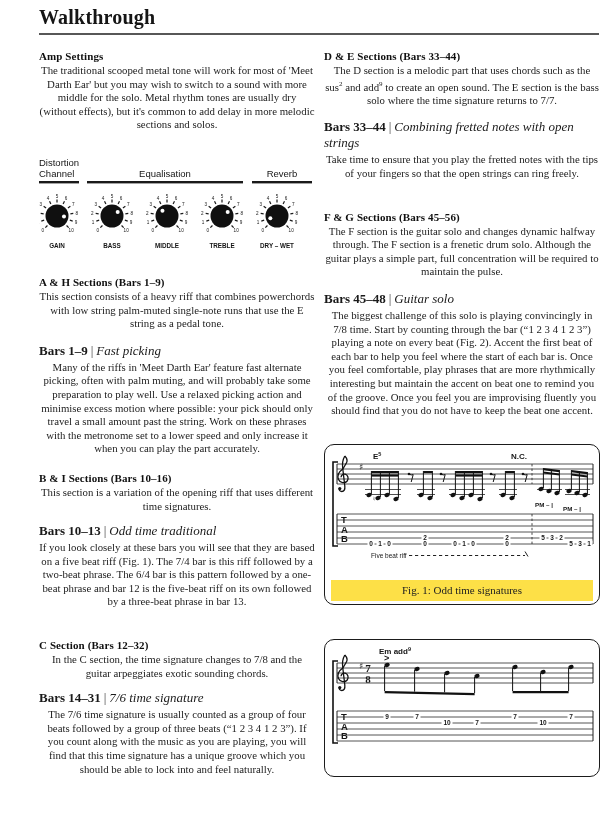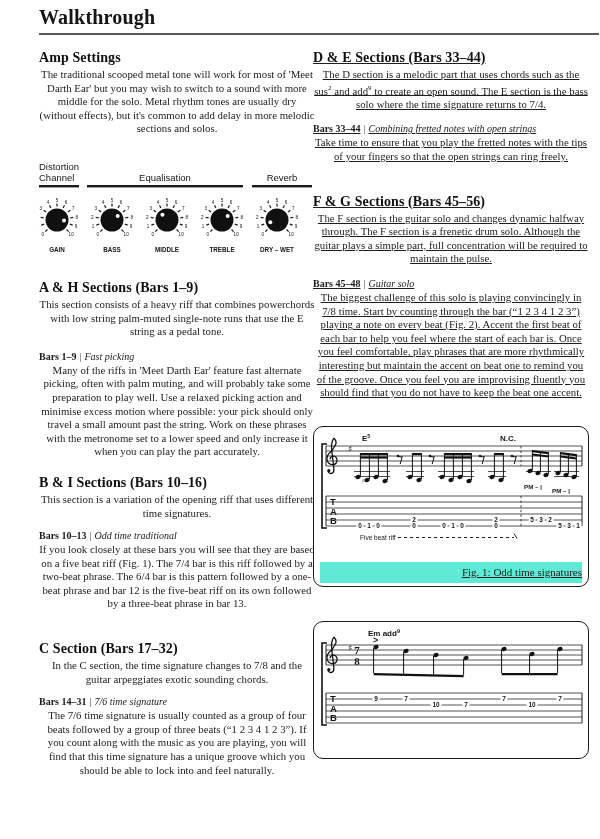--- a/index.html
+++ b/index.html
@@ -2,30 +2,30 @@
 <html><head>
 <meta charset="utf-8">
 <style>
   html,body{margin:0;padding:0;background:#fff;}
   .page{position:relative;width:600px;height:839px;background:#ffffff;
         font-family:"Liberation Serif",serif;color:#1e1e1e;overflow:hidden;margin-left:15px;}
   .title{position:absolute;left:24px;top:6px;font-size:20px;font-weight:600;color:#151515;letter-spacing:.2px;}
   .rule{position:absolute;left:24px;top:33px;width:560px;height:2px;background:#575757;}
   .col{position:absolute;top:44px;width:276px;}
   .col-left{left:24px;}
-  .col-right{left:298px;text-decoration:underline;}
-  h2.sec{font-size:14px;font-weight:700;color:#101010;margin:0;letter-spacing:.1px;}
+  .col-right{left:309px;}
+  h2.sec{font-size:11px;font-weight:700;color:#101010;margin:0;letter-spacing:.1px;}
   p.body{font-size:10.8px;line-height:13.6px;margin:2px 0 0 0;color:#222;text-align:center;}
   p.body sup{font-size:7px;}
-  p.sub{font-size:10px;margin:0;color:#1a1a1a;}
+  p.sub{font-size:13px;margin:0;color:#1a1a1a;}
   p.sub .bold{font-weight:700;}
   p.sub .sep{margin:0 3px;color:#444;}
   p.sub .ital{font-style:italic;}
   .figbox{width:266px;border:1.5px solid #1b1b1b;border-radius:10px;padding:5px 4px 3px 4px;background:#fff;}
-  .figcap{height:21px;line-height:21px;text-align:right;background:#5eead4;color:#222;
+  .figcap{height:21px;line-height:21px;text-align:center;background:#fde047;color:#222;
           font-size:11px;margin:2px 2px 0 2px;}
   svg text{font-family:"Liberation Sans",sans-serif;fill:#151515;}
   .glabel{font-size:9.5px;}
   .tick{font-size:4.6px;}
   .klabel{font-size:6.3px;font-weight:700;}
   .chlab{font-size:8px;font-weight:700;}
   .chsup{font-size:5.5px;font-weight:700;}
   .accent{font-size:9px;font-weight:700;}
   .tslab{font-family:"Liberation Serif",serif;font-size:11px;font-weight:700;}
   .tabletter{font-size:9.5px;font-weight:700;}
@@ -188,32 +188,32 @@
     </p>
     <p class="body">Many of the riffs in 'Meet Darth Ear' feature fast alternate picking, often with palm muting, and will probably take some preparation to play well. Use a relaxed picking action and minimise excess motion where possible: your pick should only travel a small amount past the string. Work on these phrases with the metronome set to a lower speed and only increase it when you can play the part accurately.</p>
 
     <h2 class="sec" style="margin-top:16px">B &amp; I Sections (Bars 10–16)</h2>
     <p class="body">This section is a variation of the opening riff that uses different time signatures.</p>
     <p class="sub" style="margin-top:10px">
       <span class="bold">Bars 10–13</span><span class="sep">|</span><span class="ital">Odd time traditional</span>
     </p>
     <p class="body">If you look closely at these bars you will see that they are based on a five beat riff (Fig. 1). The 7/4 bar is this riff followed by a two-beat phrase. The 6/4 bar is this pattern followed by a one-beat phrase and bar 12 is the five-beat riff on its own followed by a three-beat phrase in bar 13.</p>
 
-    <h2 class="sec" style="margin-top:30px">C Section (Bars 17–32)</h2>
+    <h2 class="sec" style="margin-top:30px">C Section (Bars 12–32)</h2>
     <p class="body">In the C section, the time signature changes to 7/8 and the guitar arpeggiates exotic sounding chords.</p>
     <p class="sub" style="margin-top:10px">
       <span class="bold">Bars 14–31</span><span class="sep">|</span><span class="ital">7/6 time signature</span>
     </p>
     <p class="body">The 7/6 time signature is usually counted as a group of four beats followed by a group of three beats (“1 2 3 4 1 2 3”). If you count along with the music as you are playing, you will find that this time signature has a unique groove which you should be able to lock into and feel naturally.</p>
   </div>
 
   <div class="col col-right">
     <h2 class="sec" style="margin-top:6px">D &amp; E Sections (Bars 33–44)</h2>
     <p class="body">
-      <span>The D section is a melodic part that uses chords such as the sus</span><sup>2</sup><span> and add</span><sup>9</sup><span> to create an open sound. The E section is the bass solo where the time signature returns to 7/4.</span>
+      <span>The D section is a melodic part that uses chords such as the sus</span><sup>2</sup><span> and add</span><sup>9</sup><span> to create an open sound. The E section is the bass solo where the time signature returns to 7/7.</span>
     </p>
     <p class="sub" style="margin-top:12px">
       <span class="bold">Bars 33–44</span><span class="sep">|</span><span class="ital">Combining fretted notes with open strings</span>
     </p>
     <p class="body">Take time to ensure that you play the fretted notes with the tips of your fingers so that the open strings can ring freely.</p>
 
     <h2 class="sec" style="margin-top:30px">F &amp; G Sections (Bars 45–56)</h2>
     <p class="body">The F section is the guitar solo and changes dynamic halfway through. The F section is a frenetic drum solo. Although the guitar plays a simple part, full concentration will be required to maintain the pulse.</p>
     <p class="sub" style="margin-top:12px">
       <span class="bold">Bars 45–48</span><span class="sep">|</span><span class="ital">Guitar solo</span>

